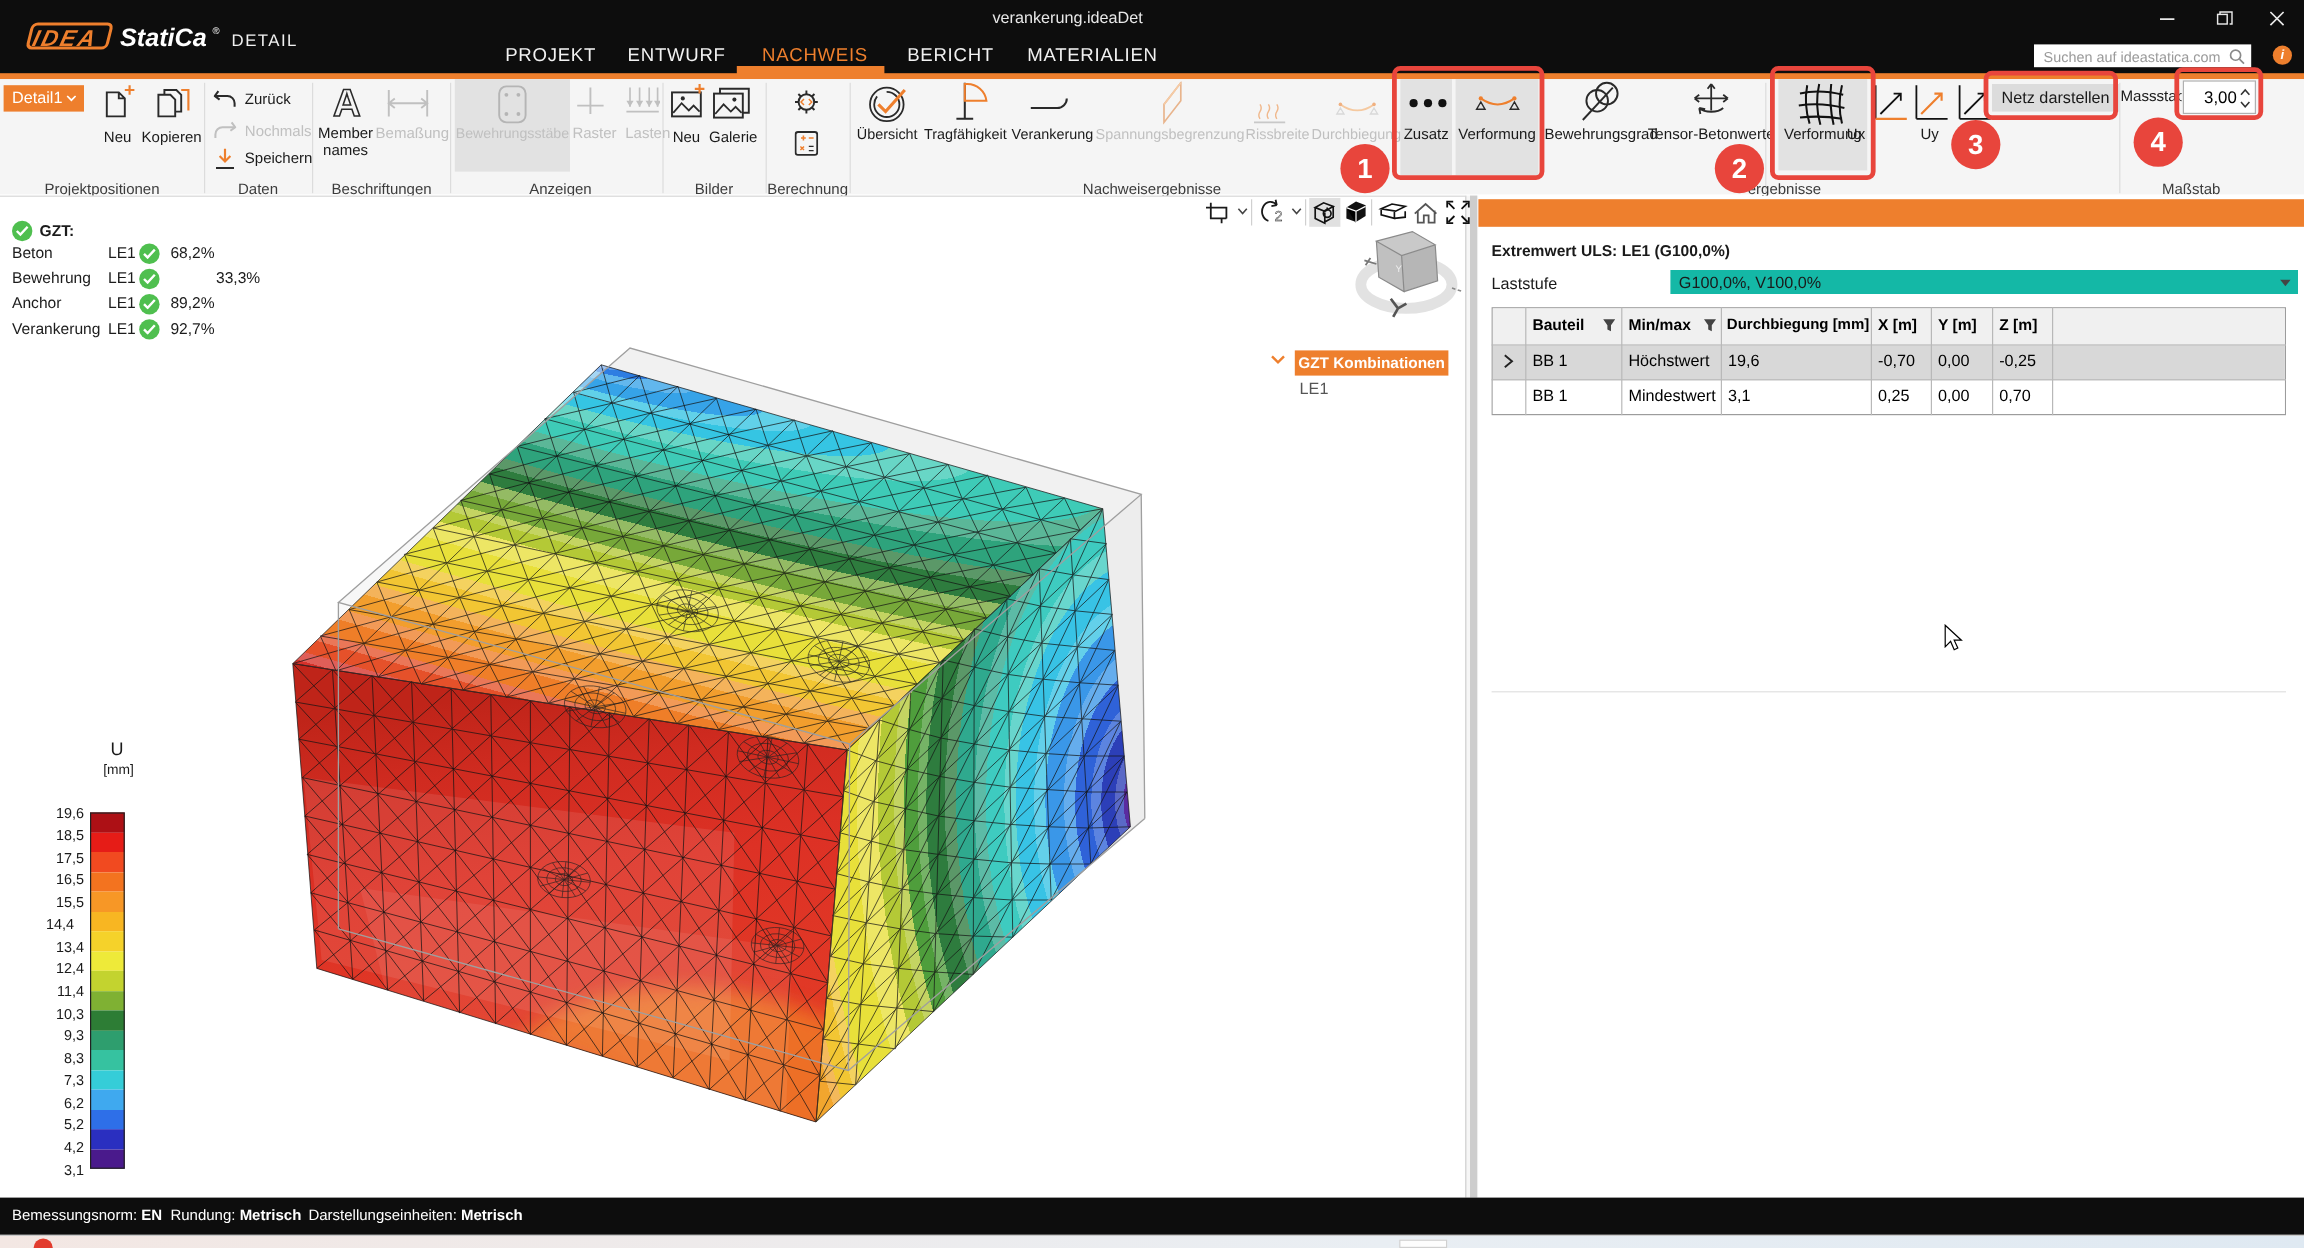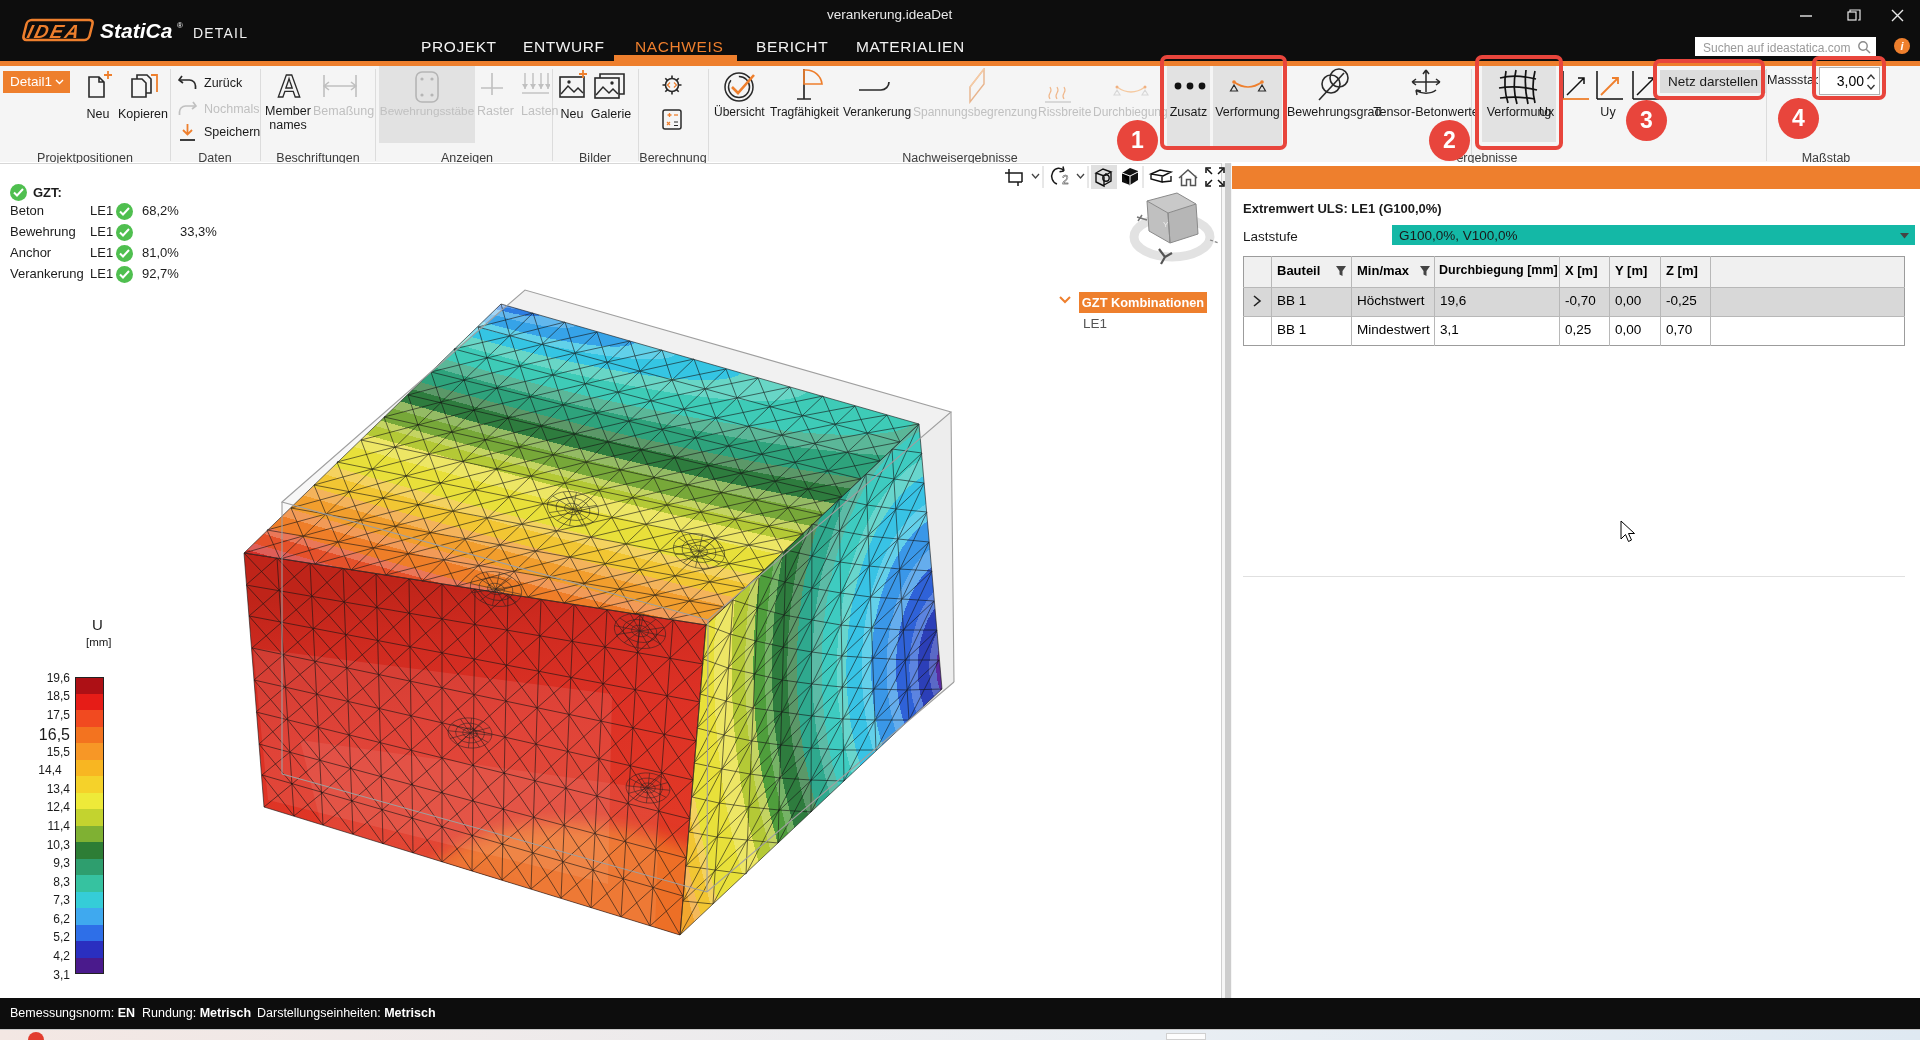--- a/index.html
+++ b/index.html
@@ -325,21 +325,21 @@
 <svg class="abs" style="left:119px;top:228px" width="11" height="9" viewBox="0 0 11 9">
       <path d="M1 4.5 L4 7.5 L10 1" fill="none" stroke="#fff" stroke-width="2"></path>
     </svg>
 <div class="abs gzt" style="left:142px;top:224px;margin-left:38px;">33,3%</div>
 <div class="abs gzt" style="left:10px;top:245px;">Anchor</div>
 <div class="abs gzt" style="left:90px;top:245px;">LE1</div>
 <span class="chk" style="position:absolute;left:116px;top:245px;"></span>
 <svg class="abs" style="left:119px;top:249px" width="11" height="9" viewBox="0 0 11 9">
       <path d="M1 4.5 L4 7.5 L10 1" fill="none" stroke="#fff" stroke-width="2"></path>
     </svg>
-<div class="abs gzt" style="left:142px;top:245px;">81,0%</div>
+<div class="abs gzt" style="left:142px;top:245px;">89,2%</div>
 <div class="abs gzt" style="left:10px;top:266px;">Verankerung</div>
 <div class="abs gzt" style="left:90px;top:266px;">LE1</div>
 <span class="chk" style="position:absolute;left:116px;top:266px;"></span>
 <svg class="abs" style="left:119px;top:270px" width="11" height="9" viewBox="0 0 11 9">
       <path d="M1 4.5 L4 7.5 L10 1" fill="none" stroke="#fff" stroke-width="2"></path>
     </svg>
 <div class="abs gzt" style="left:142px;top:266px;">92,7%</div>
 
 <div class="abs" style="left:92px;top:616px;font-size:15px;color:#1a1a1a;">U</div>
 <div class="abs" style="left:86px;top:636px;font-size:11.5px;color:#1a1a1a;">[mm]</div>
@@ -359,21 +359,21 @@
 <div style="position:absolute;left:75px;top:891.5px;width:29px;height:16.5px;background:#35cdd8;"></div>
 <div style="position:absolute;left:75px;top:908.0px;width:29px;height:16.5px;background:#3fa9ef;"></div>
 <div style="position:absolute;left:75px;top:924.5px;width:29px;height:16.5px;background:#2e6fe8;"></div>
 <div style="position:absolute;left:75px;top:941.0px;width:29px;height:16.5px;background:#2a2fc0;"></div>
 <div style="position:absolute;left:75px;top:957.5px;width:29px;height:16.5px;background:#4a1a8c;"></div>
 
 <div class="abs" style="left:75px;top:677px;width:29px;height:297px;border:1px solid #222;"></div>
 <div style="position:absolute;left:30px;top:670.5px;width:40px;text-align:right;font-size:12px;color:#1a1a1a;">19,6</div>
 <div style="position:absolute;left:30px;top:689.1px;width:40px;text-align:right;font-size:12px;color:#1a1a1a;">18,5</div>
 <div style="position:absolute;left:30px;top:707.6px;width:40px;text-align:right;font-size:12px;color:#1a1a1a;">17,5</div>
-<div style="position:absolute;left:30px;top:726.2px;width:40px;text-align:right;font-size:16px;color:#1a1a1a;">16,5</div>
+<div style="position:absolute;left:30px;top:726.2px;width:40px;text-align:right;font-size:12px;color:#1a1a1a;">16,5</div>
 <div style="position:absolute;left:30px;top:744.8px;width:40px;text-align:right;font-size:12px;color:#1a1a1a;">15,5</div>
 <div style="position:absolute;left:30px;top:763.3px;width:40px;text-align:center;font-size:12px;color:#1a1a1a;">14,4</div>
 <div style="position:absolute;left:30px;top:781.9px;width:40px;text-align:right;font-size:12px;color:#1a1a1a;">13,4</div>
 <div style="position:absolute;left:30px;top:800.4px;width:40px;text-align:right;font-size:12px;color:#1a1a1a;">12,4</div>
 <div style="position:absolute;left:30px;top:819.0px;width:40px;text-align:right;font-size:12px;color:#1a1a1a;">11,4</div>
 <div style="position:absolute;left:30px;top:837.6px;width:40px;text-align:right;font-size:12px;color:#1a1a1a;">10,3</div>
 <div style="position:absolute;left:30px;top:856.1px;width:40px;text-align:right;font-size:12px;color:#1a1a1a;">9,3</div>
 <div style="position:absolute;left:30px;top:874.7px;width:40px;text-align:right;font-size:12px;color:#1a1a1a;">8,3</div>
 <div style="position:absolute;left:30px;top:893.2px;width:40px;text-align:right;font-size:12px;color:#1a1a1a;">7,3</div>
 <div style="position:absolute;left:30px;top:911.8px;width:40px;text-align:right;font-size:12px;color:#1a1a1a;">6,2</div>

